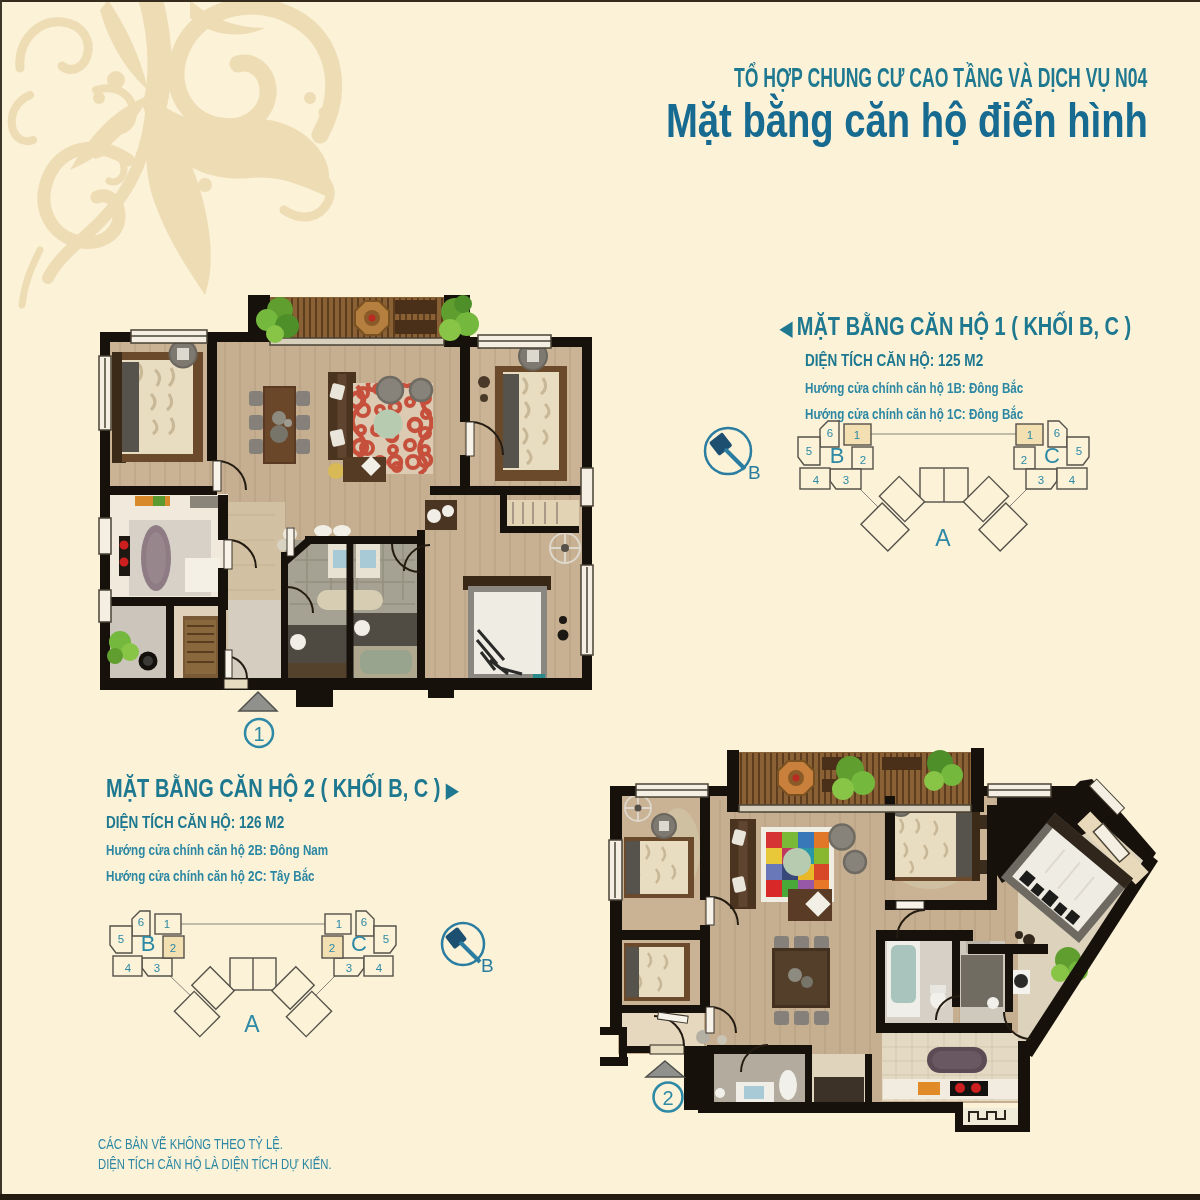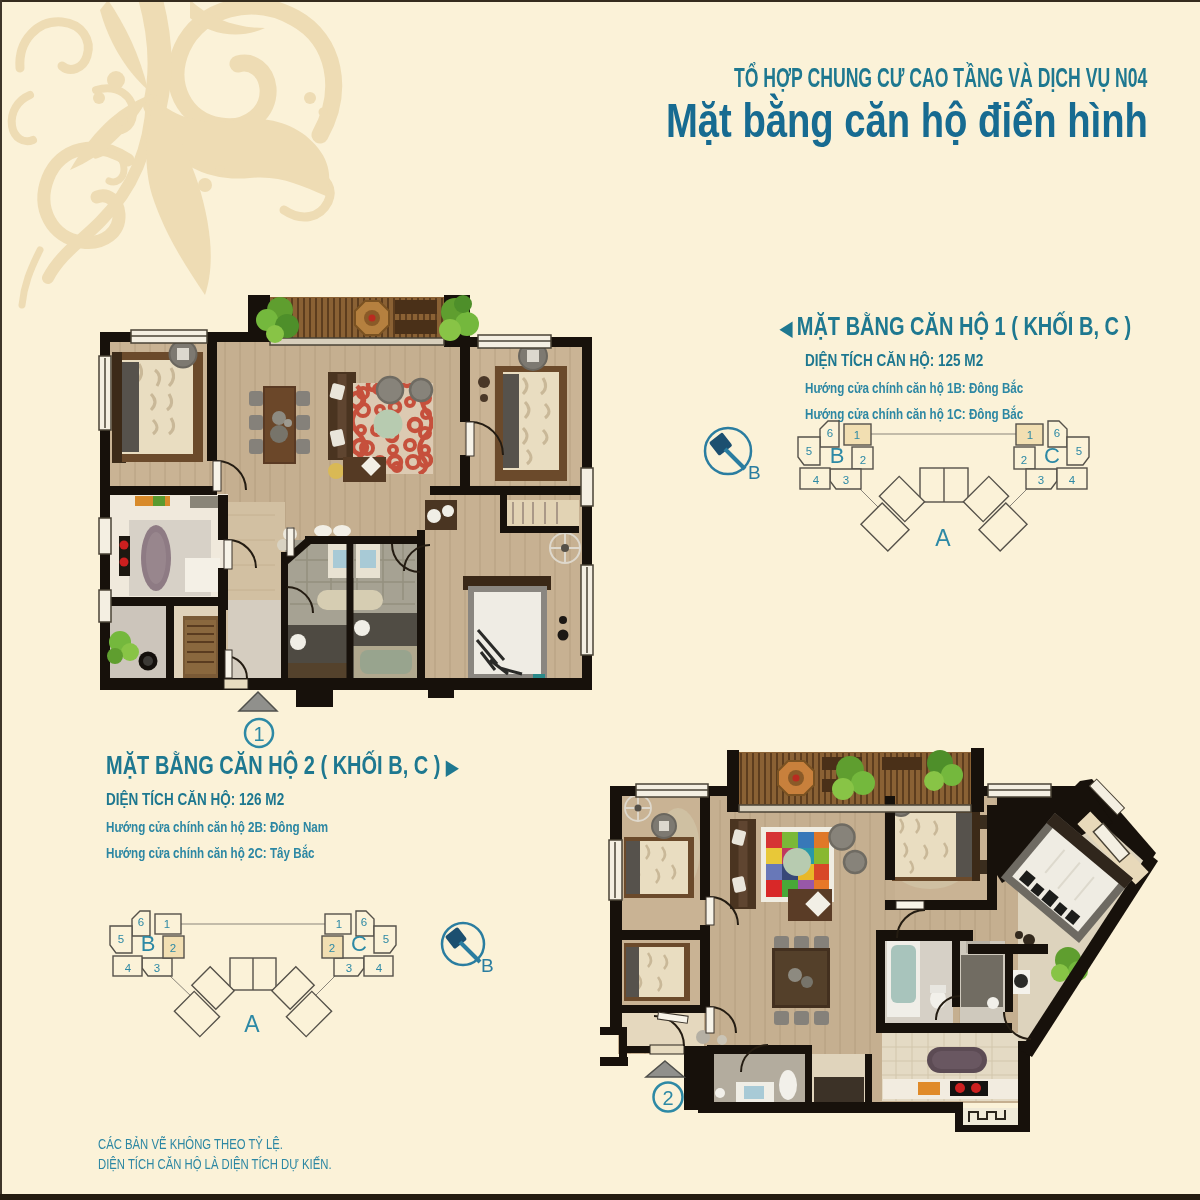--- a/index.html
+++ b/index.html
@@ -536,21 +536,21 @@
   <text x="68" y="359.5" font-size="20" fill="#2d89a5" text-anchor="middle" font-family="Liberation Sans">2</text>
 </svg>
 
 <div class="abs" style="left:780px;top:312px;width:600px;white-space:nowrap">
   <div style="font-size:25px;transform:scaleX(.80)" class="h-info"><span style="font-size:20px">◀ </span>MẶT BẰNG CĂN HỘ 1 ( KHỐI B, C )</div>
   <div style="font-size:16.5px;margin:10px 0 0 25px" class="h-info dien">DIỆN TÍCH CĂN HỘ: 125 M2</div>
   <div style="font-size:15.5px;margin:9px 0 0 25px" class="s-info">Hướng cửa chính căn hộ 1B: Đông Bắc</div>
   <div style="font-size:15.5px;margin:8px 0 0 25px" class="s-info">Hướng cửa chính căn hộ 1C: Đông Bắc</div>
 </div>
 
-<div class="abs" style="left:106px;top:751px;width:600px;white-space:nowrap">
+<div class="abs" style="left:106px;top:774px;width:600px;white-space:nowrap">
   <div style="font-size:25px;transform:scaleX(.80)" class="h-info">MẶT BẰNG CĂN HỘ 2 ( KHỐI B, C ) <span style="font-size:20px">▶</span></div>
   <div style="font-size:16.5px;margin:10px 0 0 0" class="h-info dien">DIỆN TÍCH CĂN HỘ: 126 M2</div>
   <div style="font-size:15.5px;margin:9px 0 0 0" class="s-info">Hướng cửa chính căn hộ 2B: Đông Nam</div>
   <div style="font-size:15.5px;margin:8px 0 0 0" class="s-info">Hướng cửa chính căn hộ 2C: Tây Bắc</div>
 </div>
 
 <svg class="abs" id="keyplan1" style="left:790px;top:415px" width="310" height="145" viewBox="0 0 310 145">
   <g stroke="#8a857a" stroke-width="1">
     <line x1="81" y1="19" x2="226" y2="19"></line>
     <line x1="68" y1="72" x2="92" y2="96"></line>

